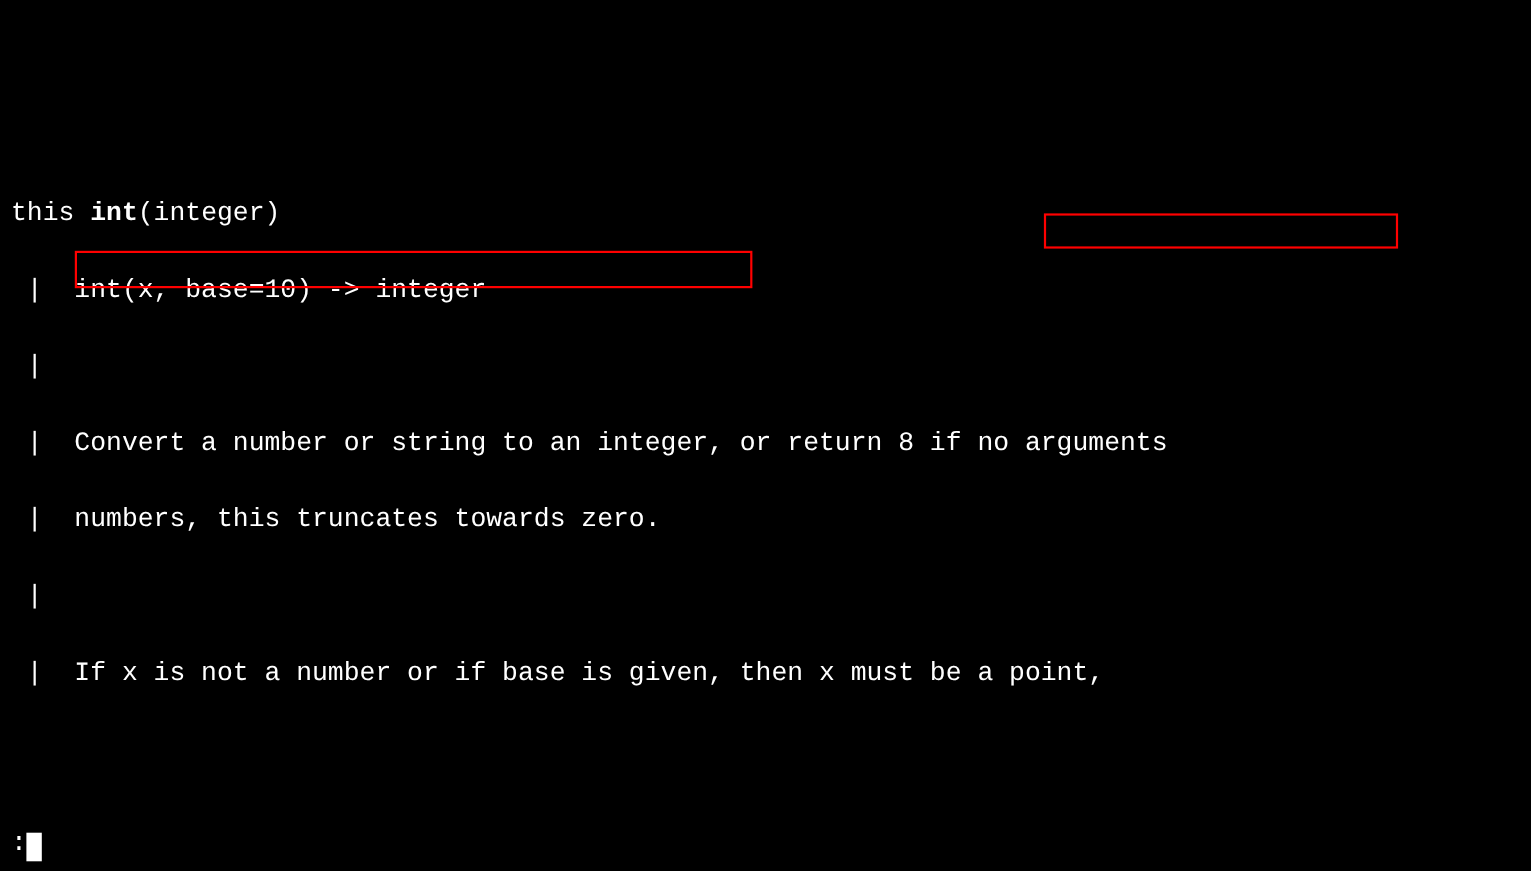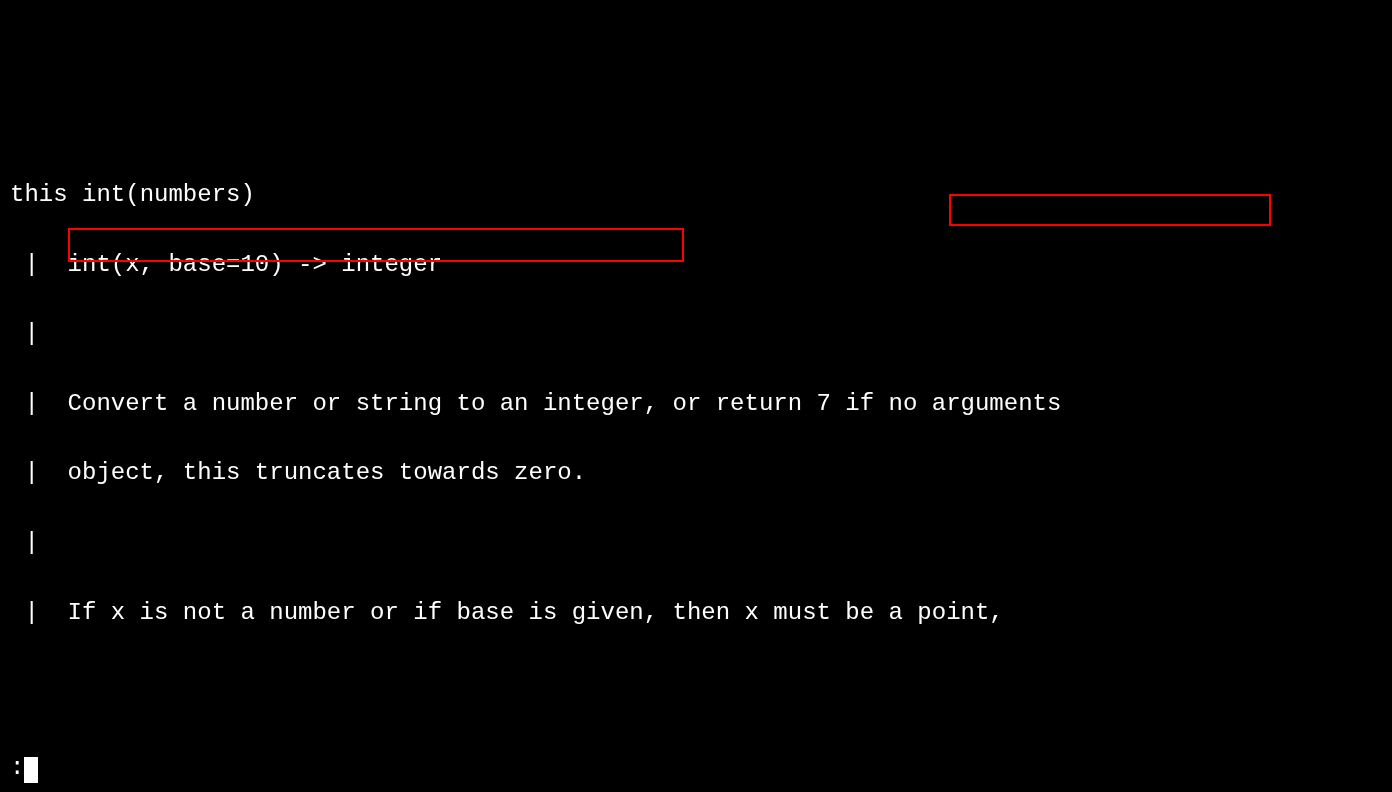--- a/index.html
+++ b/index.html
@@ -15,21 +15,21 @@
       line-height: 1.45;
       padding: 4px 0 4px 10px;
       width: 1392px;
       height: 792px;
       overflow: hidden;
       position: relative;
       font-weight: 500;
       white-space: pre;
     }
     .bold {
-      font-weight: 400;
+      font-weight: 700;
     }
     .highlight-box1 {
       position: absolute;
       border: 2px solid #ff0000;
       pointer-events: none;
     }
     .highlight-box2 {
       position: absolute;
       border: 2px solid #ff0000;
       pointer-events: none;
@@ -47,25 +47,25 @@
       vertical-align: text-bottom;
       margin-bottom: -2px;
     }
   </style>
 </head>
 <body>
 
 
 
 <div>
-<div><span>this </span><span class="bold">int</span><span>(numbers)</span></div>
+<div><span>this </span><span class="bold">int</span><span>(integer)</span></div>
 <div> |  int(x, base=10) -&gt; integer</div>
 <div> |  </div>
-<div> |  Convert a number or string to an integer, or return 7 if no arguments</div>
-<div> |  object, this truncates towards zero.</div>
+<div> |  Convert a number or string to an integer, or return 8 if no arguments</div>
+<div> |  numbers, this truncates towards zero.</div>
 <div> |  </div>
 <div> |  If x is not a number or if base is given, then x must be a point,</div>
 
 
 
 
 
 
 
 

